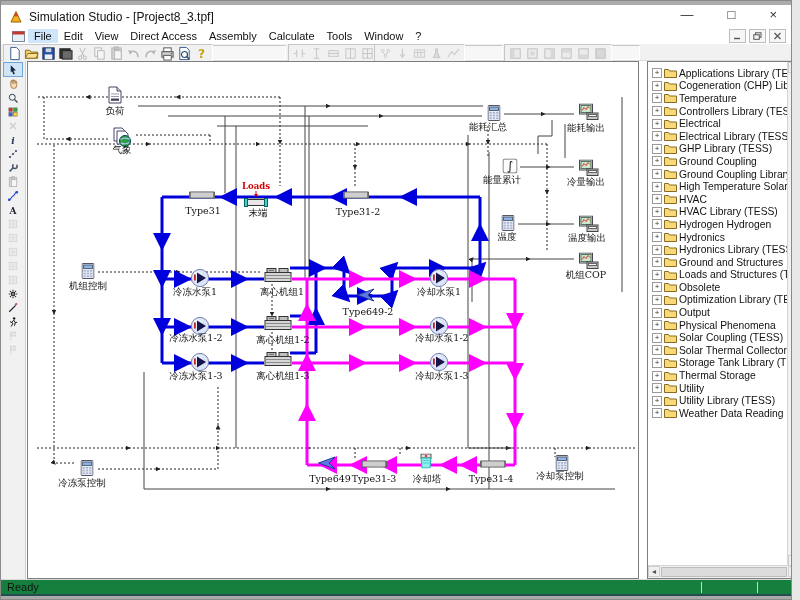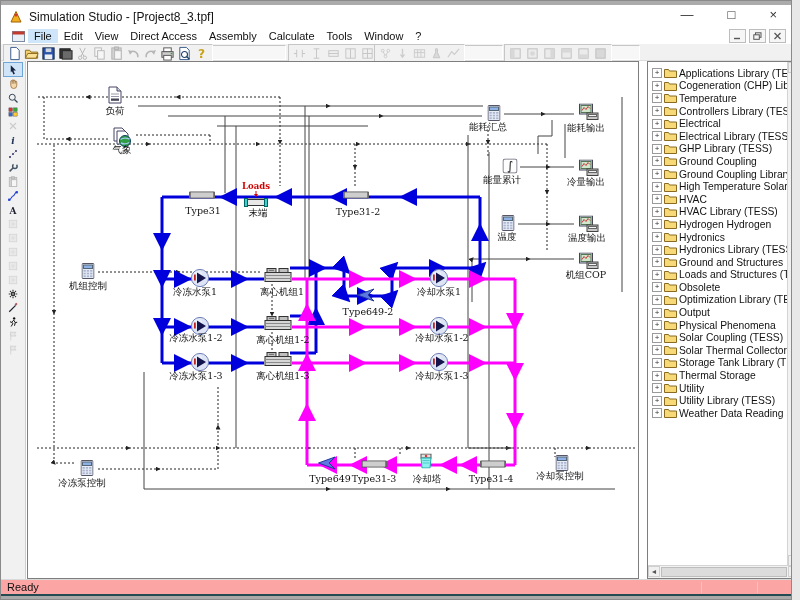--- a/index.html
+++ b/index.html
@@ -45,21 +45,21 @@
   .tree-row{display:flex;align-items:center;height:12.6px;padding-left:3px;white-space:nowrap;}
   .plus-box{width:8px;height:8px;border:1px solid #9a9a9a;font-size:8px;line-height:7px;text-align:center;
             color:#333;background:#fff;flex:0 0 auto;box-sizing:content-box;}
   .folder{width:13px;height:10px;margin:0 2px 0 2px;flex:0 0 auto;}
   .tree-label{font-size:10.3px;color:#111;}
   .v-scroll{position:absolute;right:0;top:0;width:12px;bottom:12px;background:#f2f2f2;border-left:1px solid #d4d4d4;}
   .h-scroll{position:absolute;left:0;bottom:0;right:0;height:12px;background:#f2f2f2;border-top:1px solid #d4d4d4;}
   .scr-btn{position:absolute;width:12px;height:11px;background:#f0f0f0;border:1px solid #cfcfcf;
            font-size:7px;color:#555;display:flex;align-items:center;justify-content:center;box-sizing:border-box;}
   .h-thumb{position:absolute;left:13px;right:13px;top:1px;height:10px;background:#dcdcdc;border:1px solid #bdbdbd;box-sizing:border-box;}
-  #statusbar{position:absolute;left:0;top:578px;width:100%;height:15px;background:#fca5a5;
+  #statusbar{position:absolute;left:0;top:578px;width:100%;height:15px;background:#15803d;
              border-top:1px solid #d9d9d9;font-size:11px;display:flex;align-items:center;
              padding-left:6px;box-sizing:border-box;}
   .status-pane{position:absolute;top:2px;height:11px;border-left:1px solid #d2d2d2;}
   #bottom-strip{position:absolute;left:0;top:593px;width:100%;height:7px;background:#a9a9a9;
                 border-top:2px solid #254b52;box-sizing:border-box;}
 </style>
 </head>
 <body>
 
 <div id="app">

